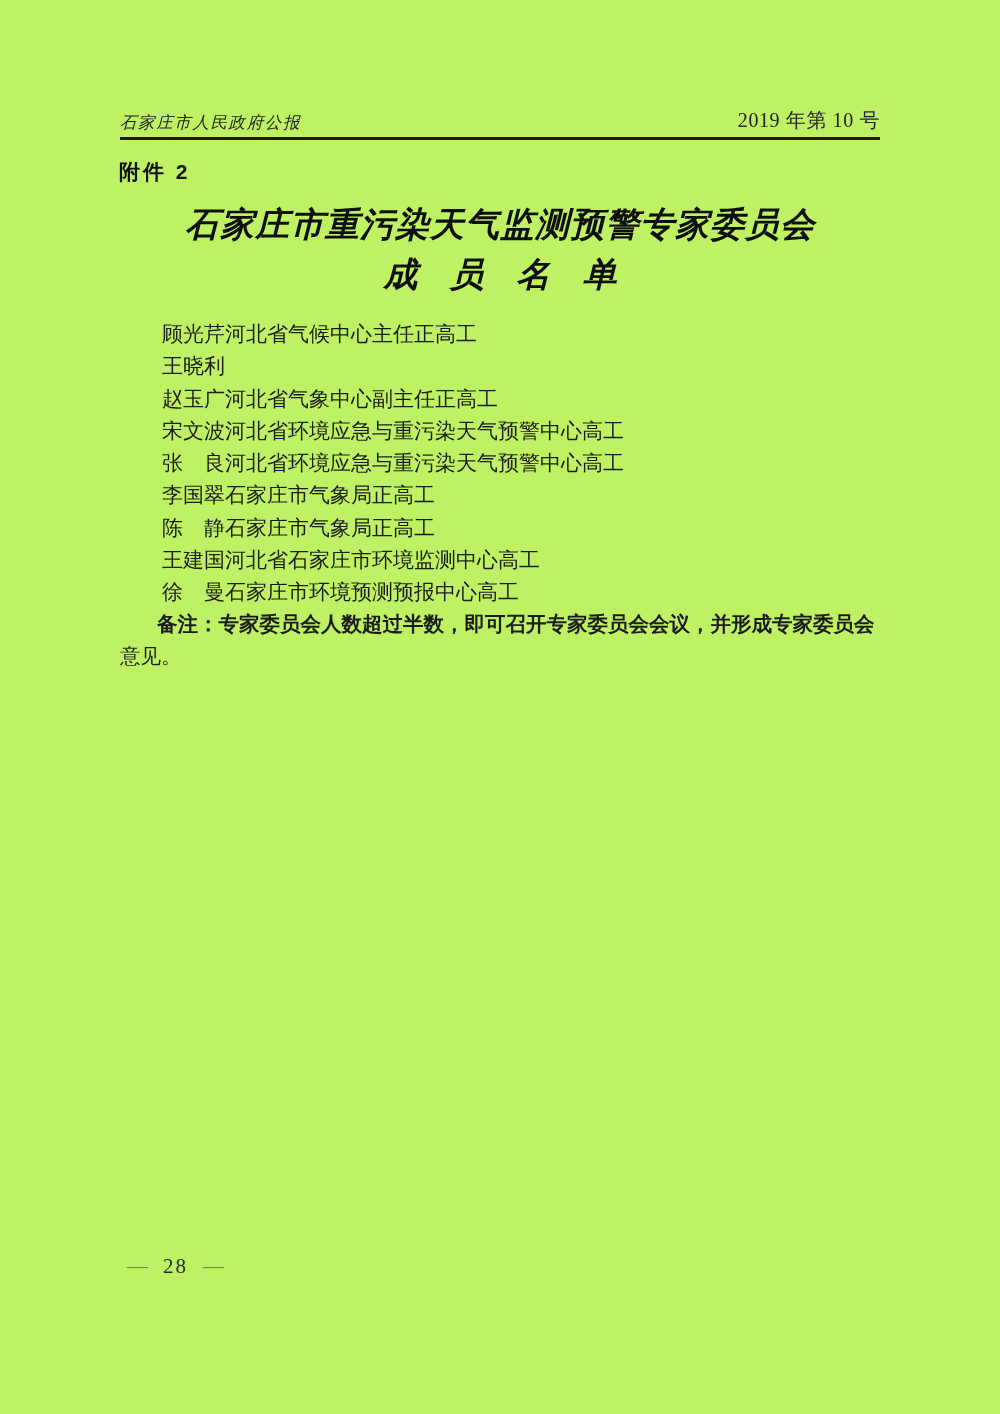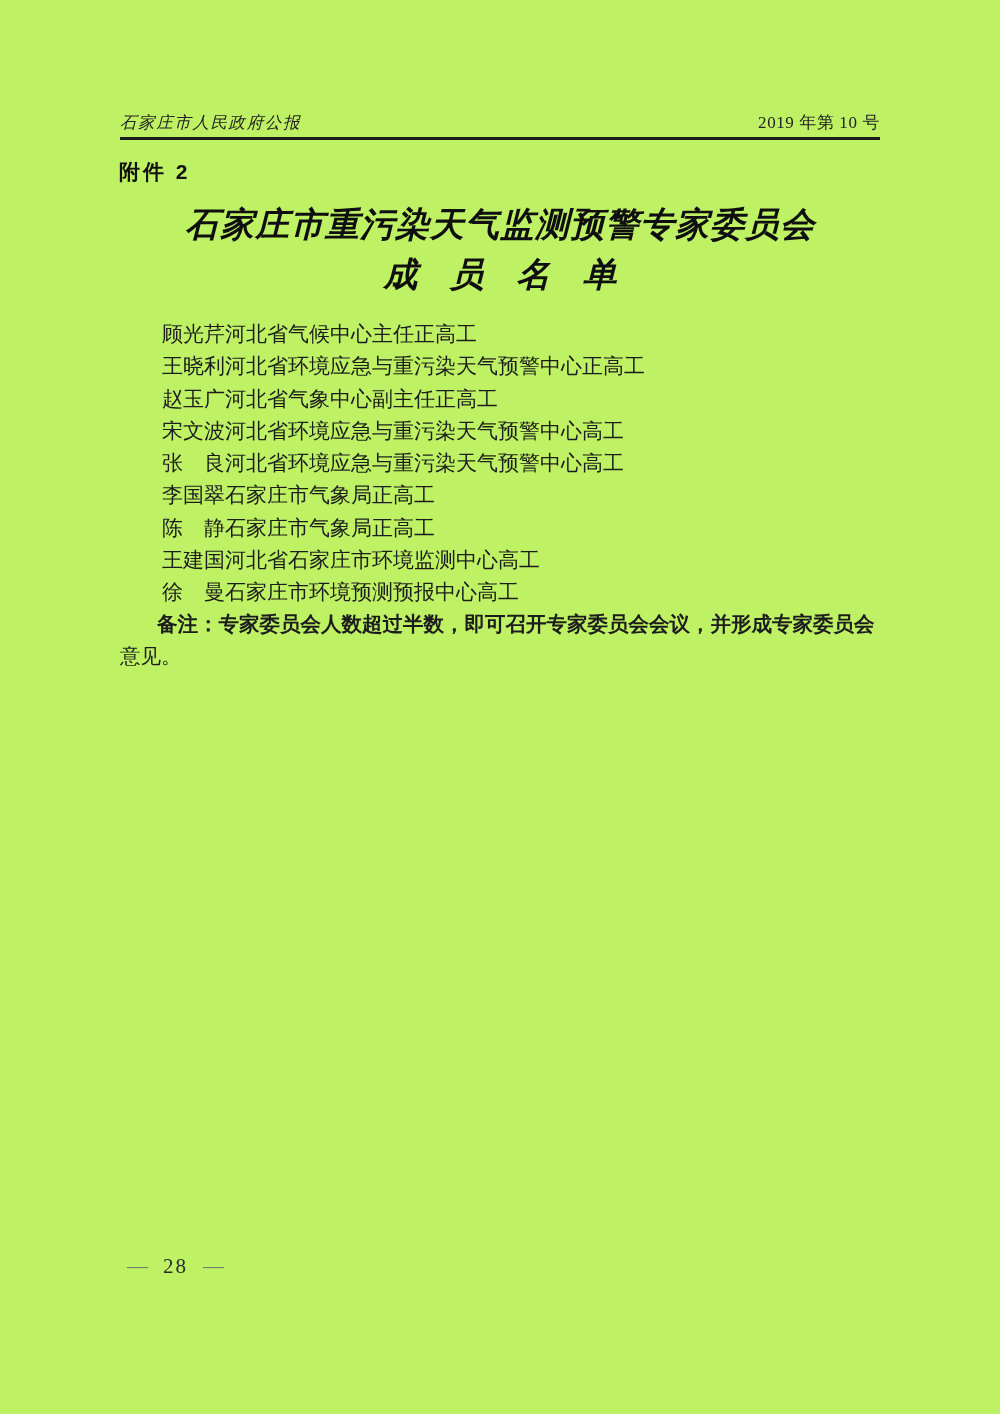--- a/index.html
+++ b/index.html
@@ -28,21 +28,21 @@
     justify-content: space-between;
     align-items: flex-end;
   }
   .pub-name {
     font-size: 16.5px;
     letter-spacing: 1.6px;
     font-style: italic;
     color: #222;
   }
   .issue-no {
-    font-size: 17px;
+    font-size: 20px;
     letter-spacing: 0.6px;
     color: #222;
   }
   .header-rule {
     position: absolute;
     left: 120px;
     top: 137px;
     width: 760px;
     height: 2.5px;
     background: #1c1c1c;
@@ -169,21 +169,20 @@
 
   <div class="members">
 
       <div class="member-row">
         <span class="member-name">顾光芹</span>
         <span class="member-title">河北省气候中心主任正高工</span>
       </div>
 
       <div class="member-row">
         <span class="member-name">王晓利</span>
-        <span class="member-title">河北省环境应急与重污染天气预警中心正高工</span>
       </div>
 
       <div class="member-row">
         <span class="member-name">赵玉广</span>
         <span class="member-title">河北省气象中心副主任正高工</span>
       </div>
 
       <div class="member-row">
         <span class="member-name">宋文波</span>
         <span class="member-title">河北省环境应急与重污染天气预警中心高工</span>

